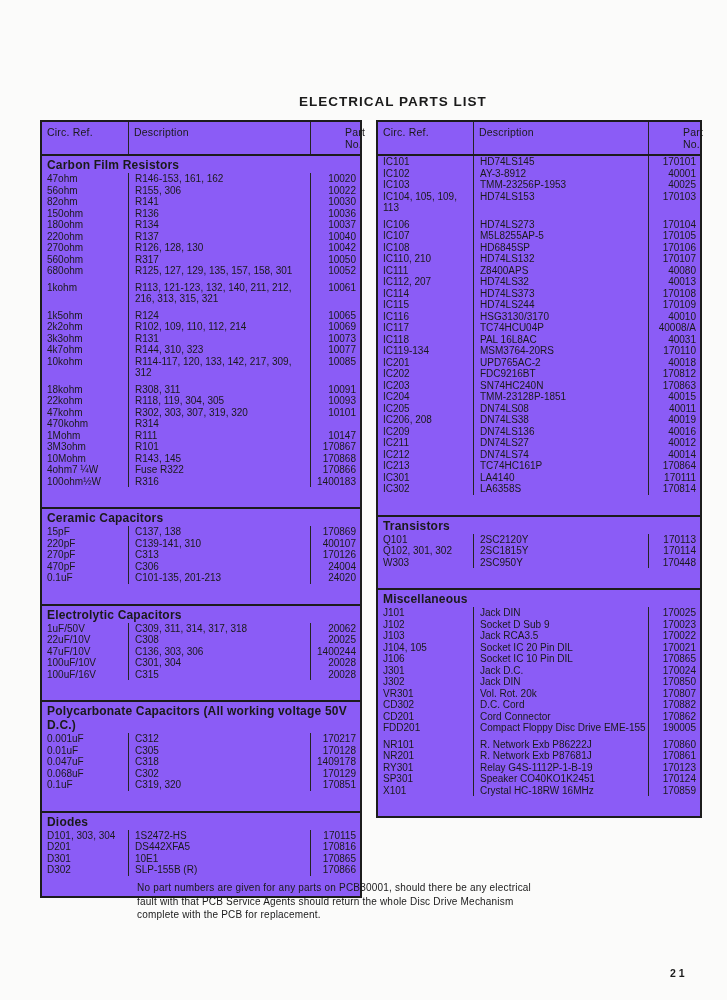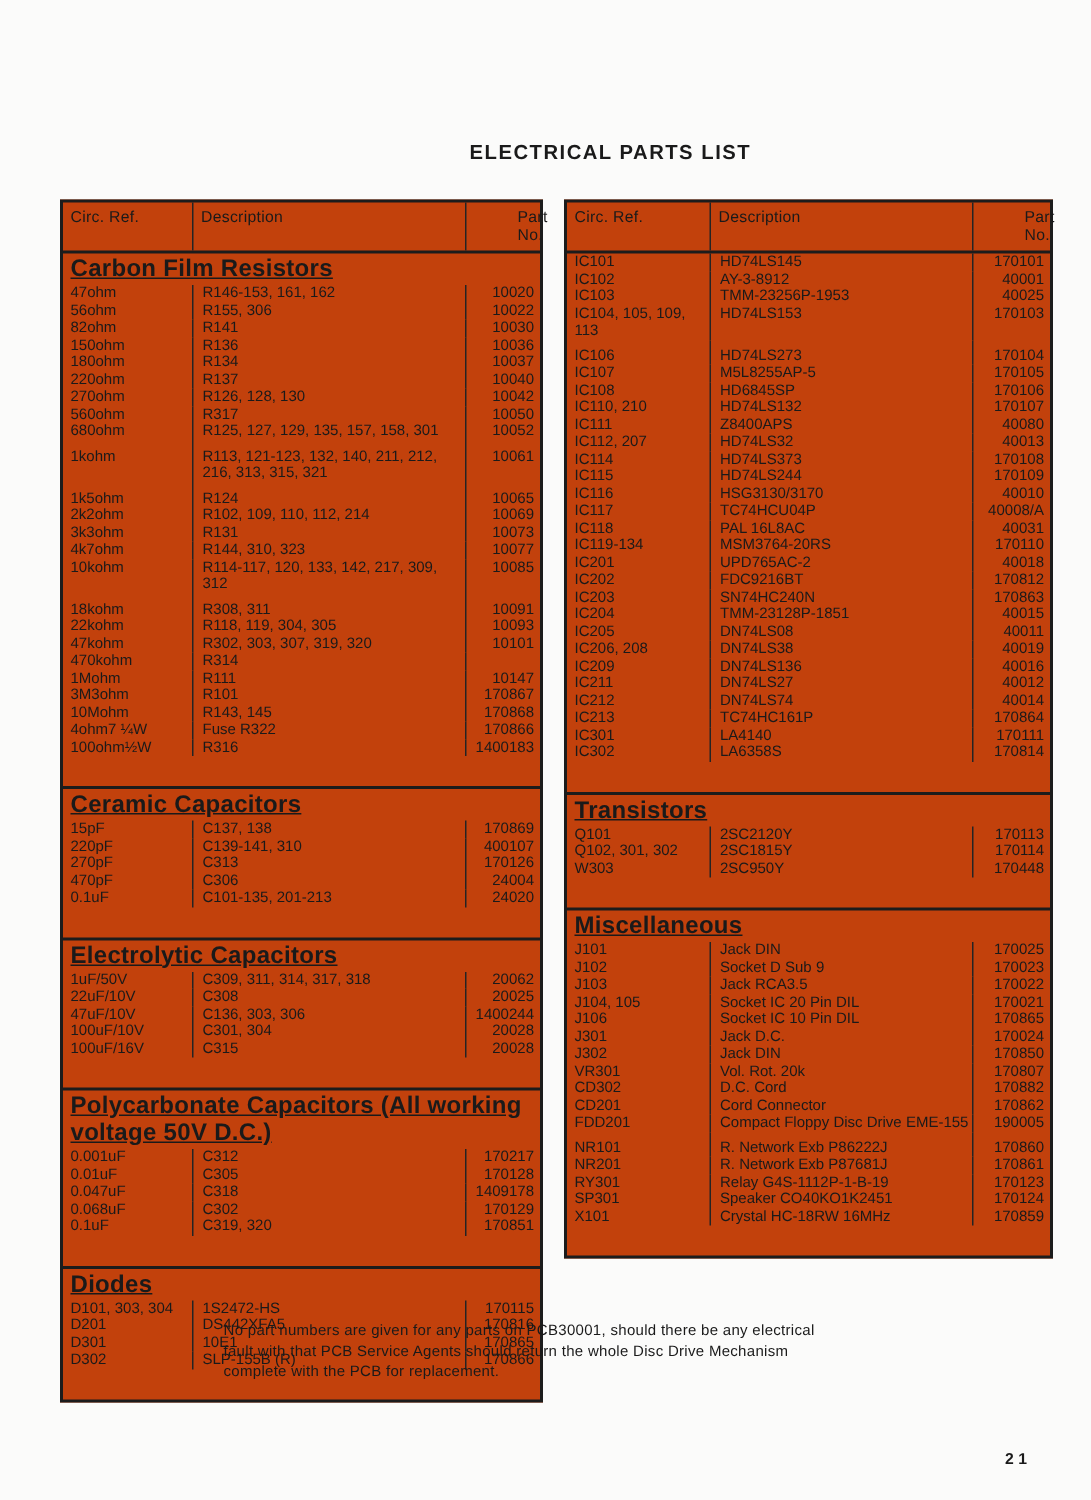--- a/index.html
+++ b/index.html
@@ -8,52 +8,50 @@
     background:#fbfbfa;
     font-family:"Liberation Sans", sans-serif;
     color:#1a1a1a;
     position:relative;
     overflow:hidden;
   }
   .page-title {
     position:absolute; top:94px; left:299px;
     font-size:13.5px; font-weight:bold; letter-spacing:1px;
     white-space:nowrap;
-    margin-left:14px;
   }
   .ptable {
-    position:absolute; top:133px;
+    position:absolute; top:120px;
     border:2px solid #1c1c1c;
-    background:#c2410c;
+    background:#8b5cf6;
   }
   .t-left  { left:40px;  width:318px; }
   .t-right { left:376px; width:322px; }
   .t-left  .grid-cols { display:grid; grid-template-columns:86px 182px 50px; }
   .t-right .grid-cols { display:grid; grid-template-columns:95px 175px 52px; }
   .thead { border-bottom:2px solid #1c1c1c; }
   .thead .cell {
     font-size:10.5px; padding:4px 3px 4px 5px; letter-spacing:0.2px;
   }
   .section ~ .section { border-top:2px solid #1c1c1c; }
   .section-title {
-    font-weight:bold; font-size:16px;
-    padding:2px 4px 1px 5px; letter-spacing:0.2px;text-decoration:underline;
+    font-weight:bold; font-size:12px;
+    padding:2px 4px 1px 5px; letter-spacing:0.2px;
   }
   .rows { font-size:10px; line-height:11.5px; padding-bottom:20px; }
   .cell { min-height:11px; }
   .c1 { padding-left:5px; }
   .c2 { border-left:1px solid #242424; padding-left:6px; padding-right:2px; }
   .c3 { border-left:1px solid #242424; text-align:right; padding-right:4px; }
   .thead .c3 { text-align:left;padding-left:34px; }
   .gap { padding-top:5px; }
   .footnote {
     position:absolute; left:137px; top:881px; width:430px;
     font-size:10px; line-height:13.5px; letter-spacing:0.2px;
     white-space:pre-line;
-    margin-left:12px;
   }
   .page-number {
     position:absolute; left:670px; top:967px;
     font-size:10.5px; font-weight:bold; letter-spacing:3px;
   }
 </style>
 </head>
 <body>
 
 <div class="page-title">ELECTRICAL PARTS LIST</div>

